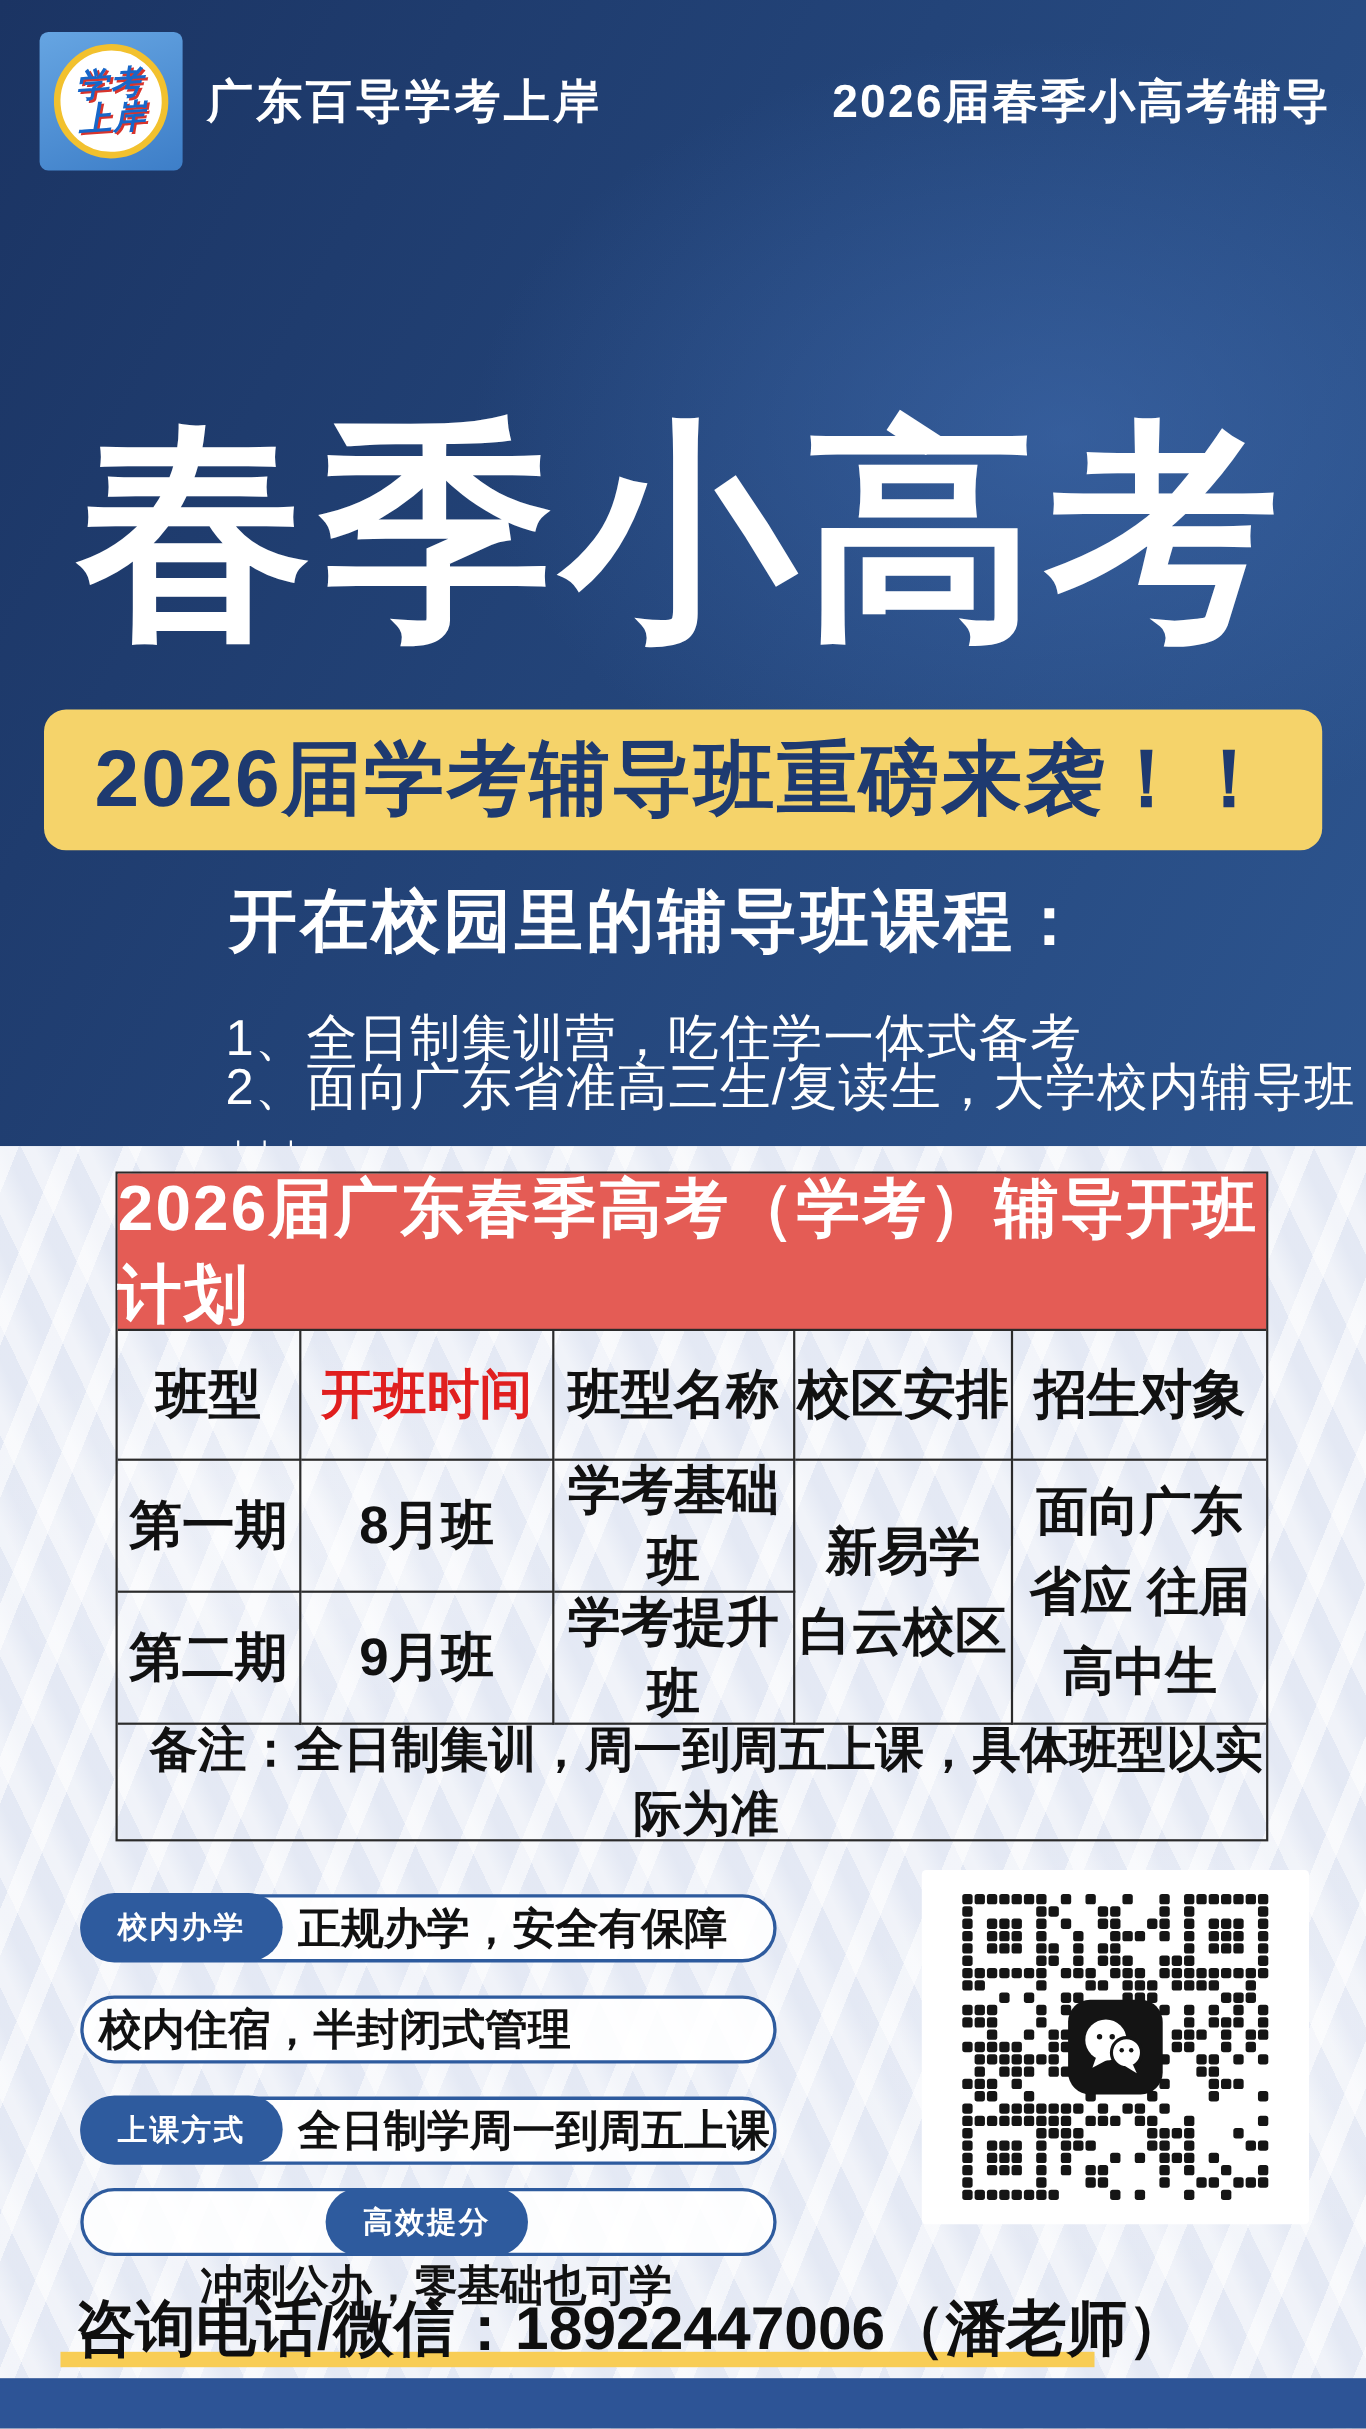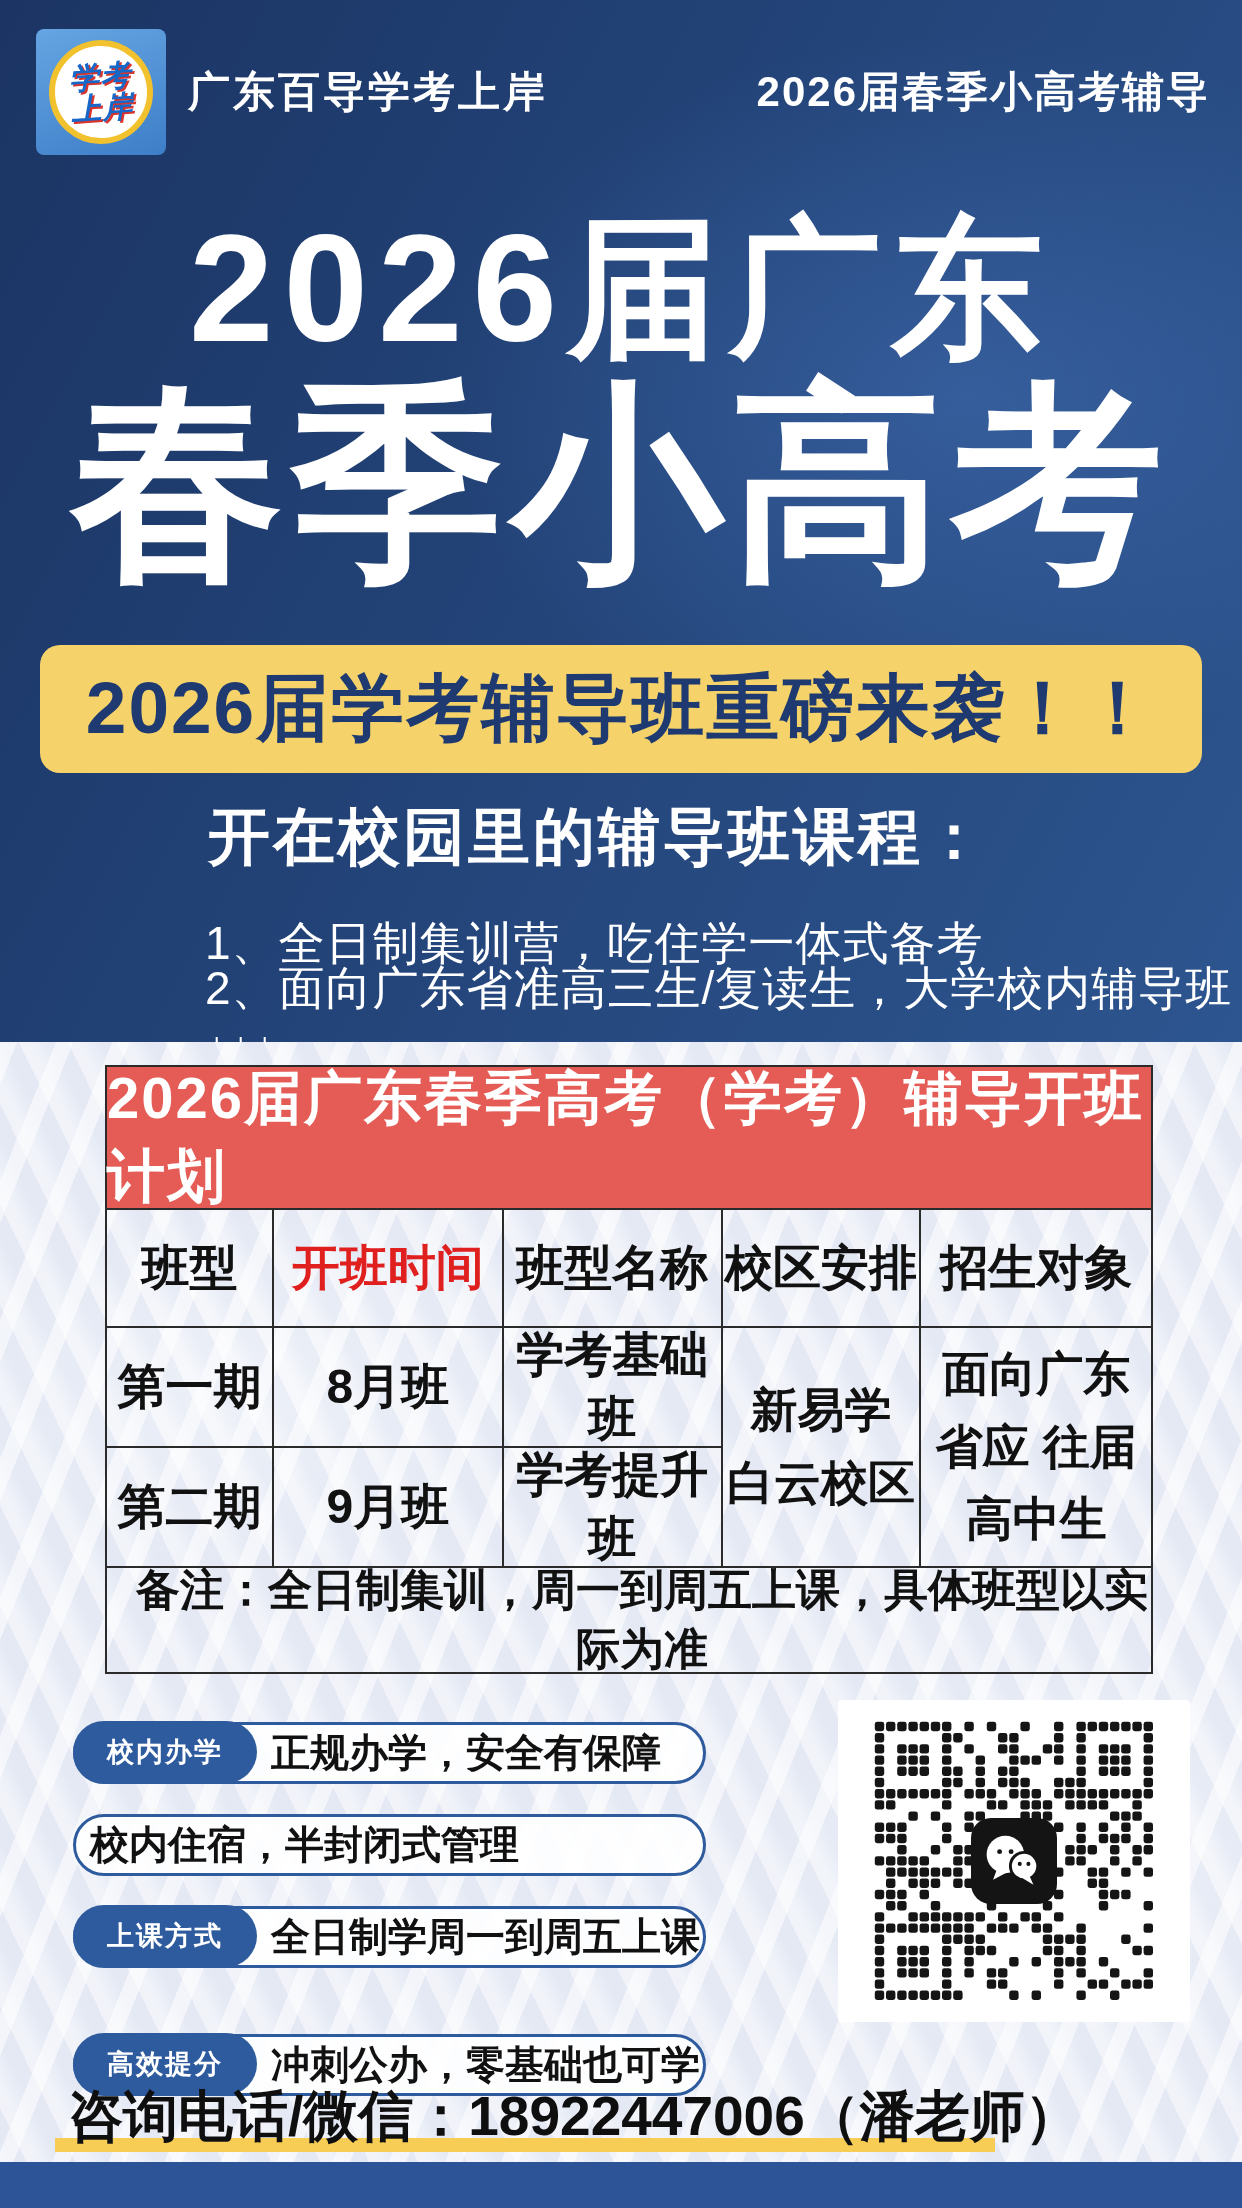--- a/index.html
+++ b/index.html
@@ -61,21 +61,21 @@
   .note{ grid-column:1 / -1; border-bottom:none; border-right:none; justify-content:flex-start;
     padding-left:26px; font-size:44px; letter-spacing:0;}
 
   
   .cap{ position:absolute; left:73px; width:633px; height:62px; border:3px solid #2e5b9e; border-radius:34px;
     background:rgba(255,255,255,.88); display:flex; align-items:center;}
   .cap .pill{ width:184px; height:62px; margin:-3px 0 0 -3px; border-radius:34px; background:#2e5b9e;
     display:flex; align-items:center; justify-content:center; flex:0 0 auto;}
   .cap .pill span{ color:#fff; font-size:27px; font-weight:900; letter-spacing:2px;}
   .cap .body{ padding-left:14px; color:#111; font-size:39px; font-weight:600; letter-spacing:0; white-space:nowrap;}
-  .cap1{ top:680px; } .cap2{ top:772px; } .cap3{ top:864px; } .cap4{ top:992px; }
+  .cap1{ top:680px; } .cap2{ top:772px; } .cap3{ top:864px; } .cap4{ top:947px;flex-direction:column; }
 
   
   .qr-card{ position:absolute; left:838px; top:658px; width:352px; height:322px; background:#fff; border-radius:4px;}
   .qr-card svg.qr{ position:absolute; left:36px; top:21px; }
   .qr-logo{ position:absolute; left:133px; top:118px; width:86px; height:86px; background:#141414; border-radius:20px;
     display:flex; align-items:center; justify-content:center;}
 
   
   .contact-underline{ position:absolute; left:55px; top:1096px; width:940px; height:14px; background:#f8cd55;}
   .contact{ position:absolute; left:68px; top:1038px; color:#0f0f0f; font-size:55px; font-weight:800; letter-spacing:0;}
@@ -91,21 +91,20 @@
       <div class="logo">
         <div class="logo-circle">
           <span>学考</span>
           <span>上岸</span>
         </div>
       </div>
       <div class="brand">广东百导学考上岸</div>
       <div class="tagline">2026届春季小高考辅导</div>
     </div>
 
-    <div class="hero-title1">2026届广东</div>
     <div class="hero-title2">春季小高考</div>
 
     <div class="banner">
       <span>2026届学考辅导班重磅来袭！！</span>
     </div>
 
     <div class="hero-sub">开在校园里的辅导班课程：</div>
     <div class="hero-li1">1、全日制集训营，吃住学一体式备考</div>
     <div class="hero-li2">2、面向广东省准高三生/复读生，大学校内辅导班↓↓↓</div>
   </div>

